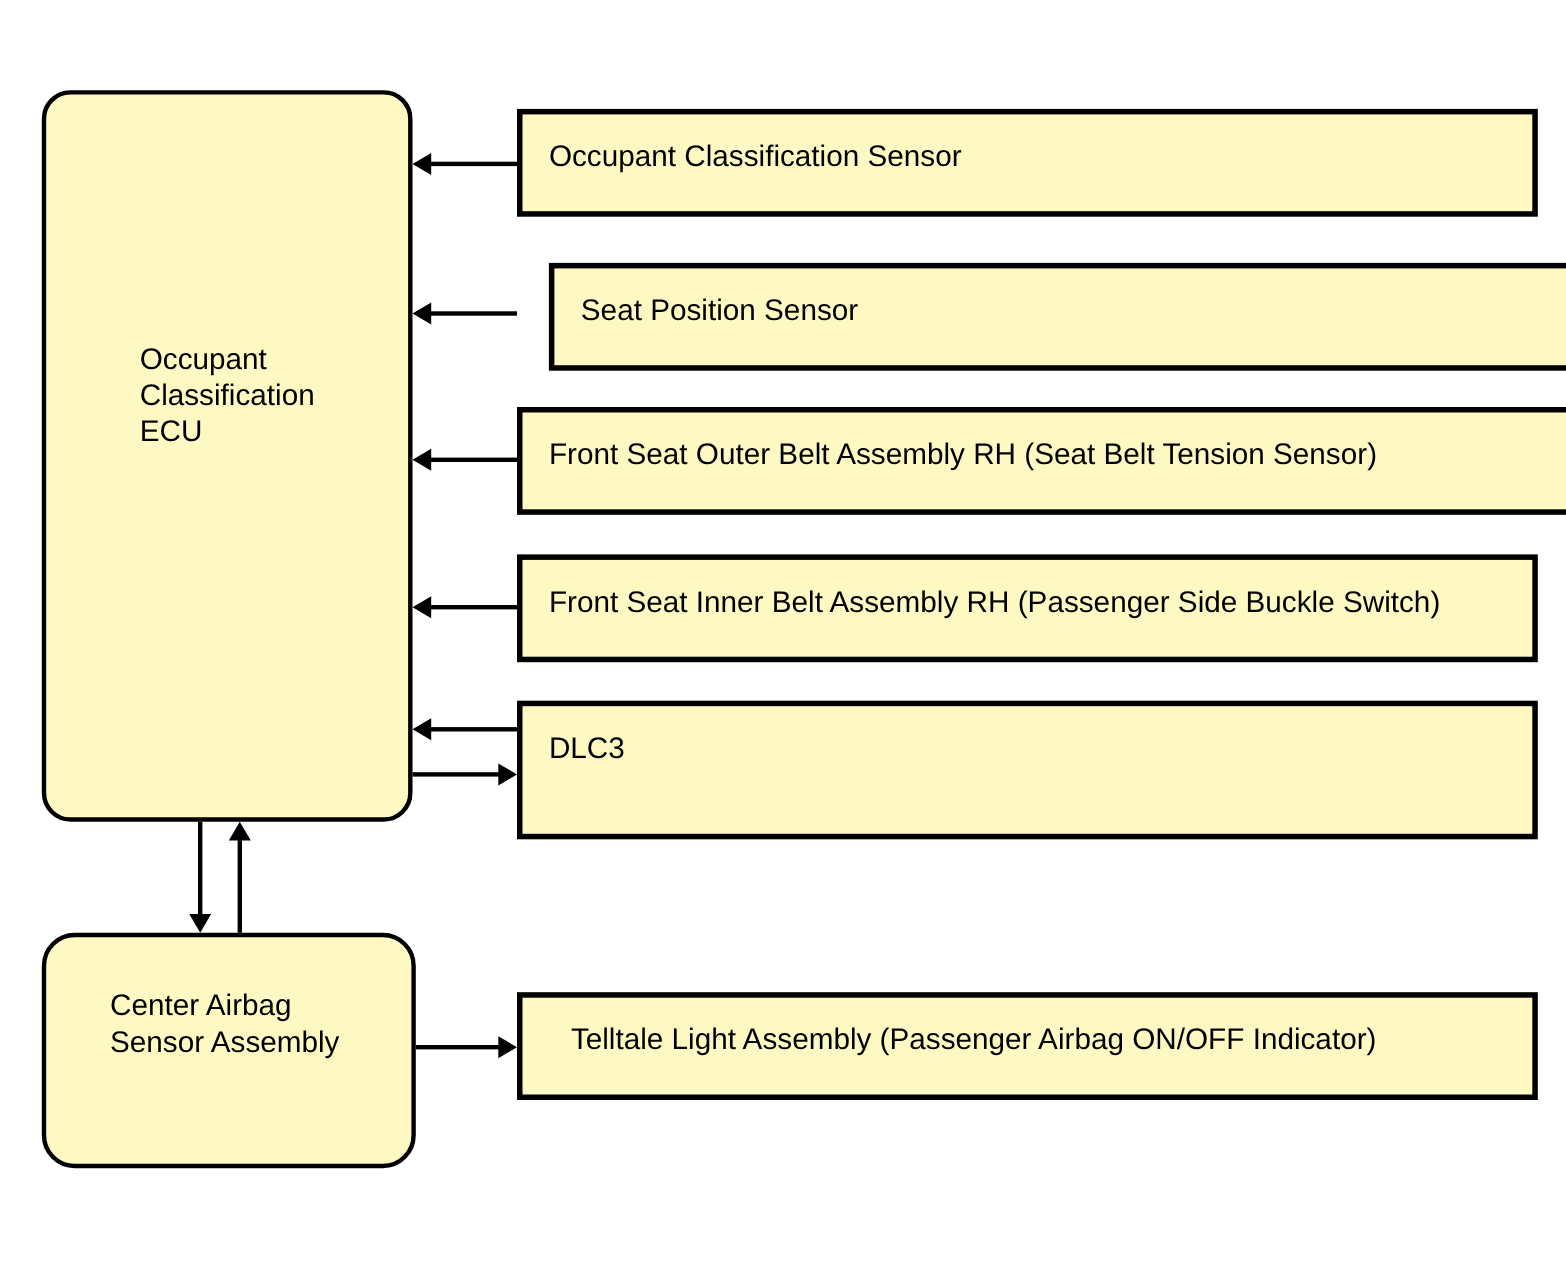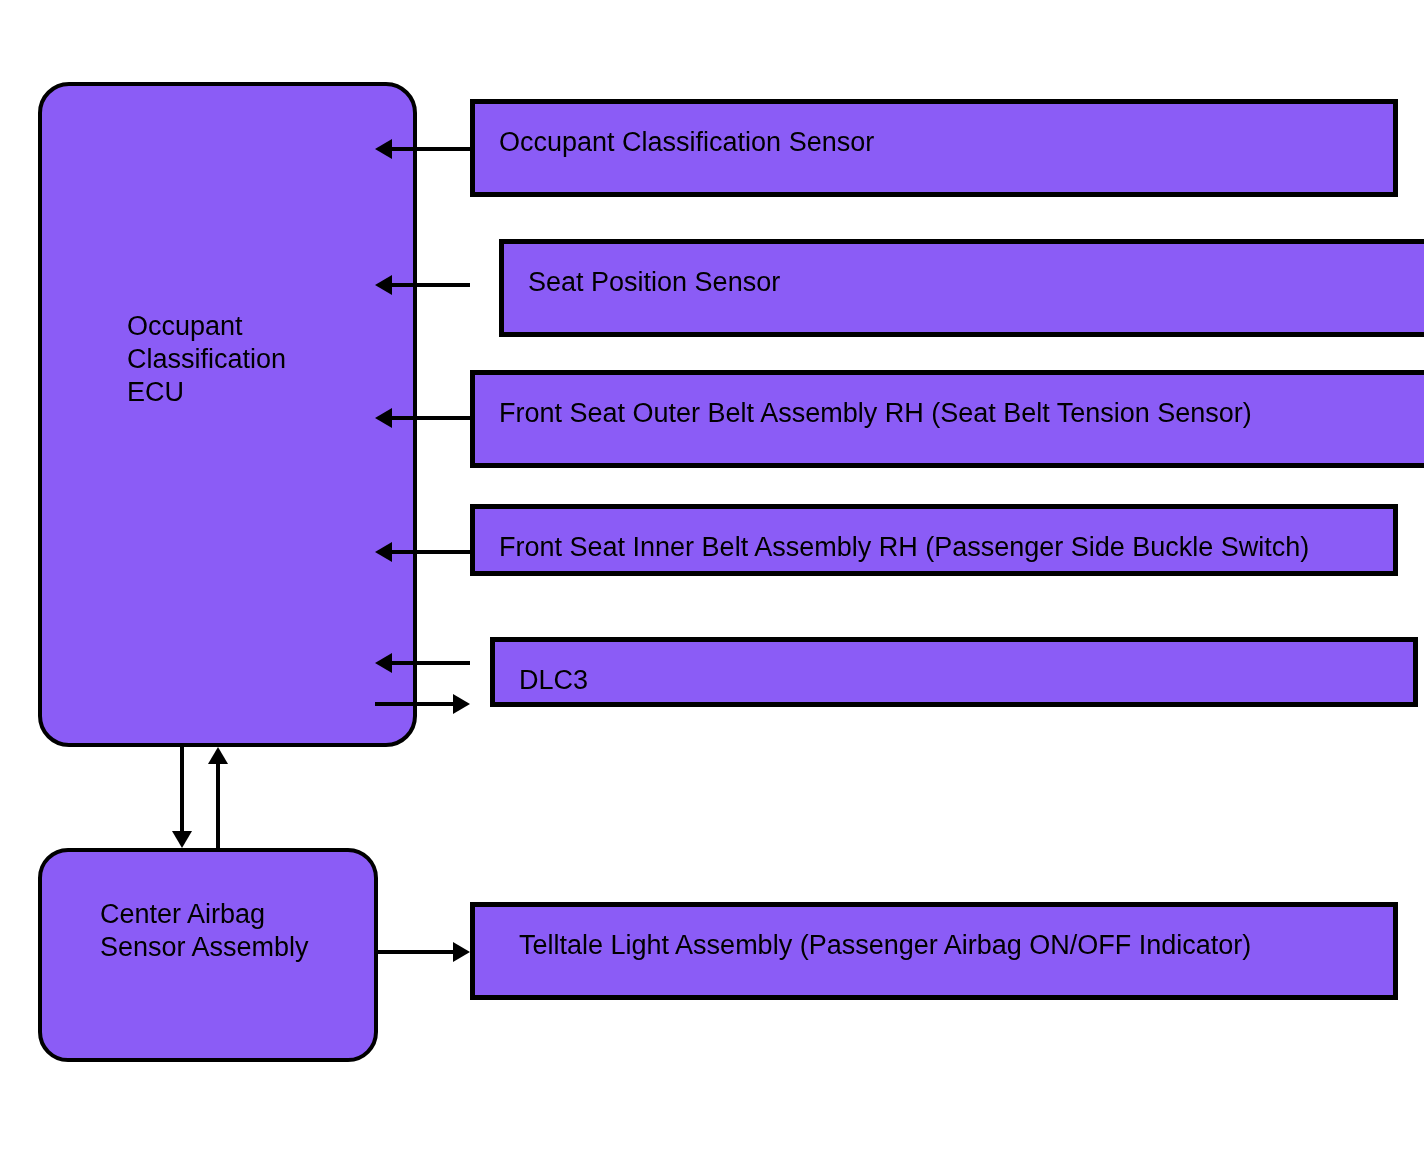--- a/index.html
+++ b/index.html
@@ -12,21 +12,21 @@
     width: 1424px;
     height: 1160px;
     background: #ffffff;
     font-family: "Liberation Sans", sans-serif;
     color: #000000;
     overflow: hidden;
   }
   .node {
     position: absolute;
     box-sizing: border-box;
-    background: #8b5cf6;
+    background: #fef9c3;
   }
   .node.rect {
     border: 5px solid #000000;
   }
   .node.rounded {
     border: 4px solid #000000;
     border-radius: 26px;
   }
   .label {
     position: absolute;
@@ -69,43 +69,43 @@
     border-left: 10px solid transparent;
     border-right: 10px solid transparent;
     border-bottom: 17px solid #000000;
   }
 </style>
 </head>
 <body>
 
 <div class="canvas">
 
-  <div class="node rounded" style="left:38px; top:82px; width:379px; height:665px;border-radius:31px;">
+  <div class="node rounded" style="left:38px; top:82px; width:337px; height:665px;">
     <div class="label" style="left:85px; top:224px;">Occupant
 Classification
 ECU</div>
   </div>
 
   <div class="node rect" style="left:470px; top:99px; width:928px; height:98px;">
     <div class="label" style="left:24px; top:22px;">Occupant Classification Sensor</div>
   </div>
 
   <div class="node rect" style="left:470px; top:239px; width:1060px; height:98px;margin-left:29px;">
     <div class="label" style="left:24px; top:22px;">Seat Position Sensor</div>
   </div>
 
   <div class="node rect" style="left:470px; top:370px; width:1088px; height:98px;">
     <div class="label" style="left:24px; top:22px;">Front Seat Outer Belt Assembly RH (Seat Belt Tension Sensor)</div>
   </div>
 
-  <div class="node rect" style="left:470px; top:504px; width:928px; height:72px;text-align:center;">
+  <div class="node rect" style="left:470px; top:504px; width:928px; height:98px;text-align:center;">
     <div class="label" style="left:24px; top:22px;">Front Seat Inner Belt Assembly RH (Passenger Side Buckle Switch)</div>
   </div>
 
-  <div class="node rect" style="left:470px; top:637px; width:928px; height:70px;margin-left:20px;">
+  <div class="node rect" style="left:470px; top:637px; width:928px; height:126px;">
     <div class="label" style="left:24px; top:22px;">DLC3</div>
   </div>
 
   <div class="node rounded" style="left:38px; top:848px; width:340px; height:214px; border-radius:30px;padding-left:24px;">
     <div class="label" style="left:58px; top:46px;">Center Airbag
 Sensor Assembly</div>
   </div>
 
   <div class="node rect" style="left:470px; top:902px; width:928px; height:98px;">
     <div class="label" style="left:24px; top:22px;margin-left:20px;">Telltale Light Assembly (Passenger Airbag ON/OFF Indicator)</div>

